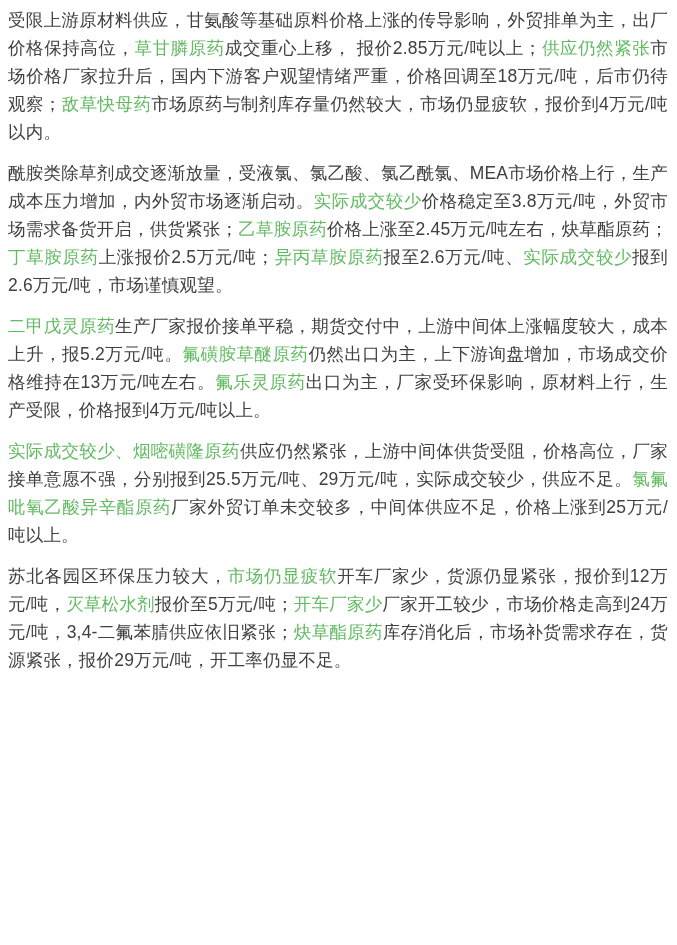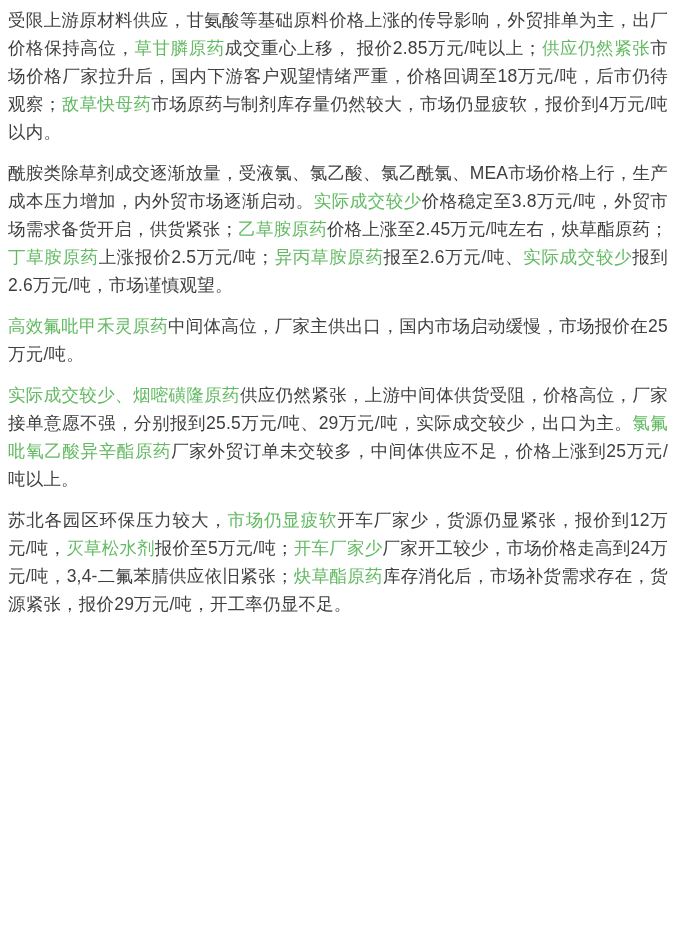--- a/index.html
+++ b/index.html
@@ -35,16 +35,16 @@
   .hl {
     color: var(--highlight-color);
   }
 </style>
 </head>
 <body>
 
 <div class="article" id="article">
     <p><span>受限上游原材料供应，甘氨酸等基础原料价格上涨的传导影响，外贸排单为主，出厂价格保持高位，</span><span class="hl">草甘膦原药</span><span>成交重心上移， 报价2.85万元/吨以上；</span><span class="hl">供应仍然紧张</span><span>市场价格厂家拉升后，国内下游客户观望情绪严重，价格回调至18万元/吨，后市仍待观察；</span><span class="hl">敌草快母药</span><span>市场原药与制剂库存量仍然较大，市场仍显疲软，报价到4万元/吨以内。</span></p>
     <p><span>酰胺类除草剂成交逐渐放量，受液氯、氯乙酸、氯乙酰氯、MEA市场价格上行，生产成本压力增加，内外贸市场逐渐启动。</span><span class="hl">实际成交较少</span><span>价格稳定至3.8万元/吨，外贸市场需求备货开启，供货紧张；</span><span class="hl">乙草胺原药</span><span>价格上涨至2.45万元/吨左右，炔草酯原药；</span><span class="hl">丁草胺原药</span><span>上涨报价2.5万元/吨；</span><span class="hl">异丙草胺原药</span><span>报至2.6万元/吨、</span><span class="hl">实际成交较少</span><span>报到2.6万元/吨，市场谨慎观望。</span></p>
-    <p><span class="hl">高效氟吡甲禾灵原药</span><span>中间体高位，厂家主供出口，国内市场启动缓慢，市场报价在25万元/吨。</span></p>
-    <p><span class="hl">实际成交较少、烟嘧磺隆原药</span><span>供应仍然紧张，上游中间体供货受阻，价格高位，厂家接单意愿不强，分别报到25.5万元/吨、29万元/吨，实际成交较少，出口为主。</span><span class="hl">氯氟吡氧乙酸异辛酯原药</span><span>厂家外贸订单未交较多，中间体供应不足，价格上涨到25万元/吨以上。</span></p>
+    <p><span class="hl">二甲戊灵原药</span><span>生产厂家报价接单平稳，期货交付中，上游中间体上涨幅度较大，成本上升，报5.2万元/吨。</span><span class="hl">氟磺胺草醚原药</span><span>仍然出口为主，上下游询盘增加，市场成交价格维持在13万元/吨左右。</span><span class="hl">氟乐灵原药</span><span>出口为主，厂家受环保影响，原材料上行，生产受限，价格报到4万元/吨以上。</span></p>
+    <p><span class="hl">实际成交较少、烟嘧磺隆原药</span><span>供应仍然紧张，上游中间体供货受阻，价格高位，厂家接单意愿不强，分别报到25.5万元/吨、29万元/吨，实际成交较少，供应不足。</span><span class="hl">氯氟吡氧乙酸异辛酯原药</span><span>厂家外贸订单未交较多，中间体供应不足，价格上涨到25万元/吨以上。</span></p>
     <p><span>苏北各园区环保压力较大，</span><span class="hl">市场仍显疲软</span><span>开车厂家少，货源仍显紧张，报价到12万元/吨，</span><span class="hl">灭草松水剂</span><span>报价至5万元/吨；</span><span class="hl">开车厂家少</span><span>厂家开工较少，市场价格走高到24万元/吨，3,4-二氟苯腈供应依旧紧张；</span><span class="hl">炔草酯原药</span><span>库存消化后，市场补货需求存在，货源紧张，报价29万元/吨，开工率仍显不足。</span></p>
   </div>
 
 </body></html>

